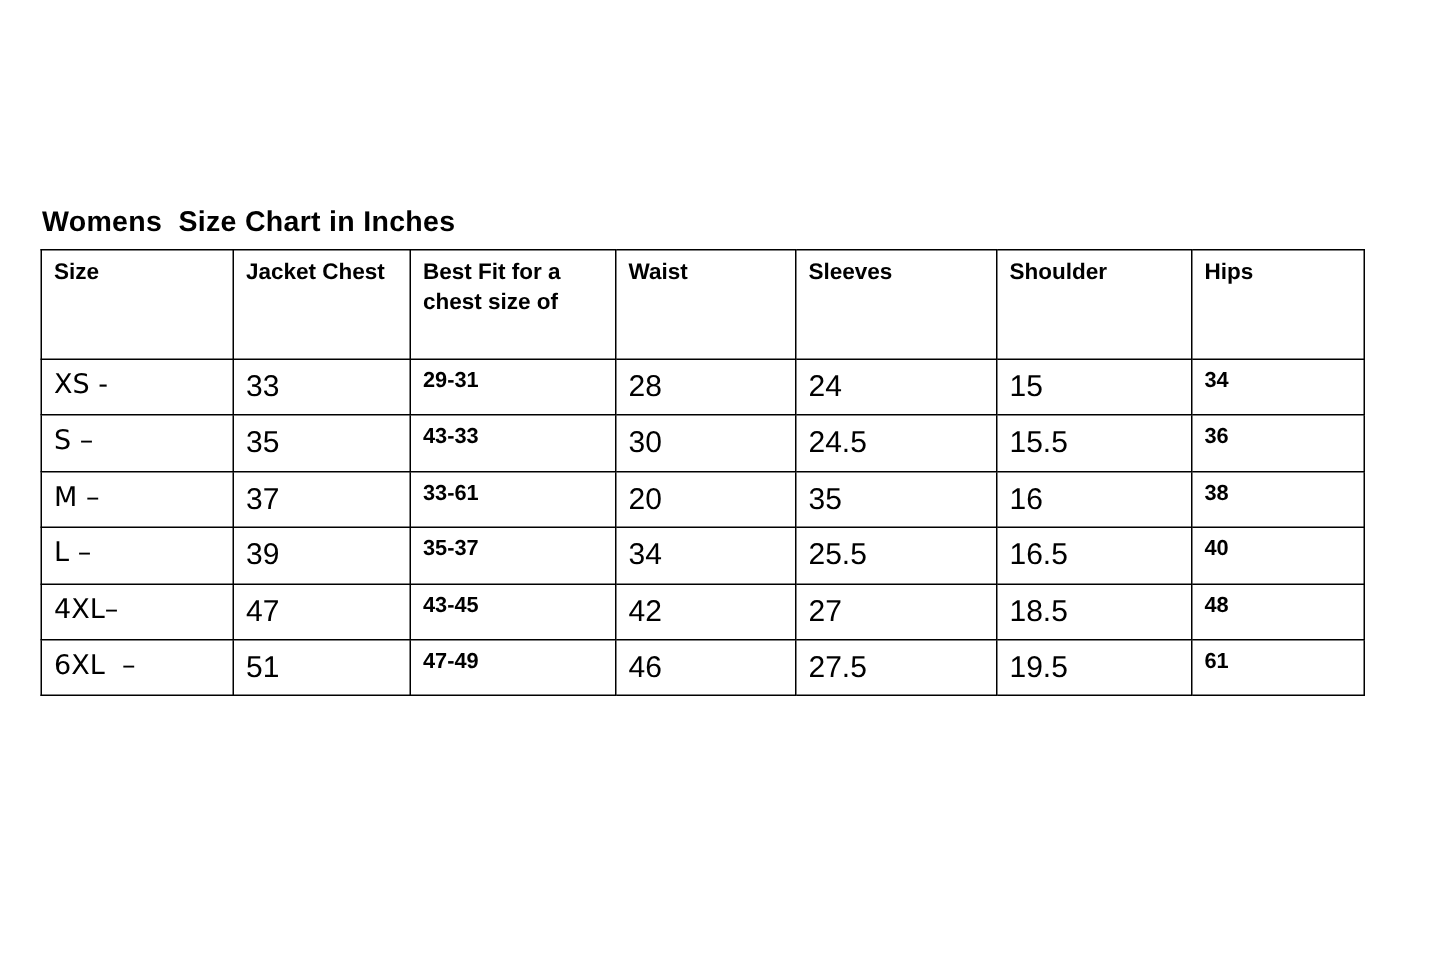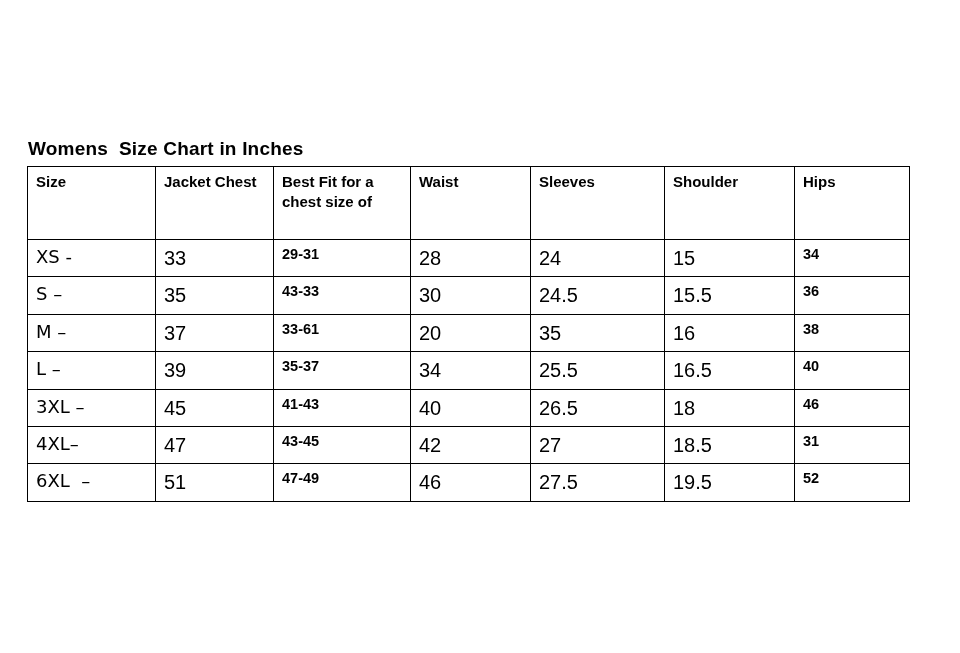--- a/index.html
+++ b/index.html
@@ -138,42 +138,33 @@
       <tr>
         <td class="size-cell">L –</td>
         <td class="plain-cell">39</td>
         <td class="val-cell">35-37</td>
         <td class="plain-cell">34</td>
         <td class="plain-cell">25.5</td>
         <td class="plain-cell">16.5</td>
         <td class="val-cell">40</td>
       </tr>
       <tr>
-        <td class="size-cell">3XL –</td>
-        <td class="plain-cell">45</td>
-        <td class="val-cell">41-43</td>
-        <td class="plain-cell">40</td>
-        <td class="plain-cell">26.5</td>
-        <td class="plain-cell">18</td>
-        <td class="val-cell">46</td>
-      </tr>
-      <tr>
         <td class="size-cell">4XL–</td>
         <td class="plain-cell">47</td>
         <td class="val-cell">43-45</td>
         <td class="plain-cell">42</td>
         <td class="plain-cell">27</td>
         <td class="plain-cell">18.5</td>
-        <td class="val-cell">31</td>
+        <td class="val-cell">48</td>
       </tr>
       <tr>
         <td class="size-cell">6XL &nbsp;–</td>
         <td class="plain-cell">51</td>
         <td class="val-cell">47-49</td>
         <td class="plain-cell">46</td>
         <td class="plain-cell">27.5</td>
         <td class="plain-cell">19.5</td>
-        <td class="val-cell">52</td>
+        <td class="val-cell">61</td>
       </tr>
     </tbody>
   </table>
 
 </div>
 
 </body></html>

